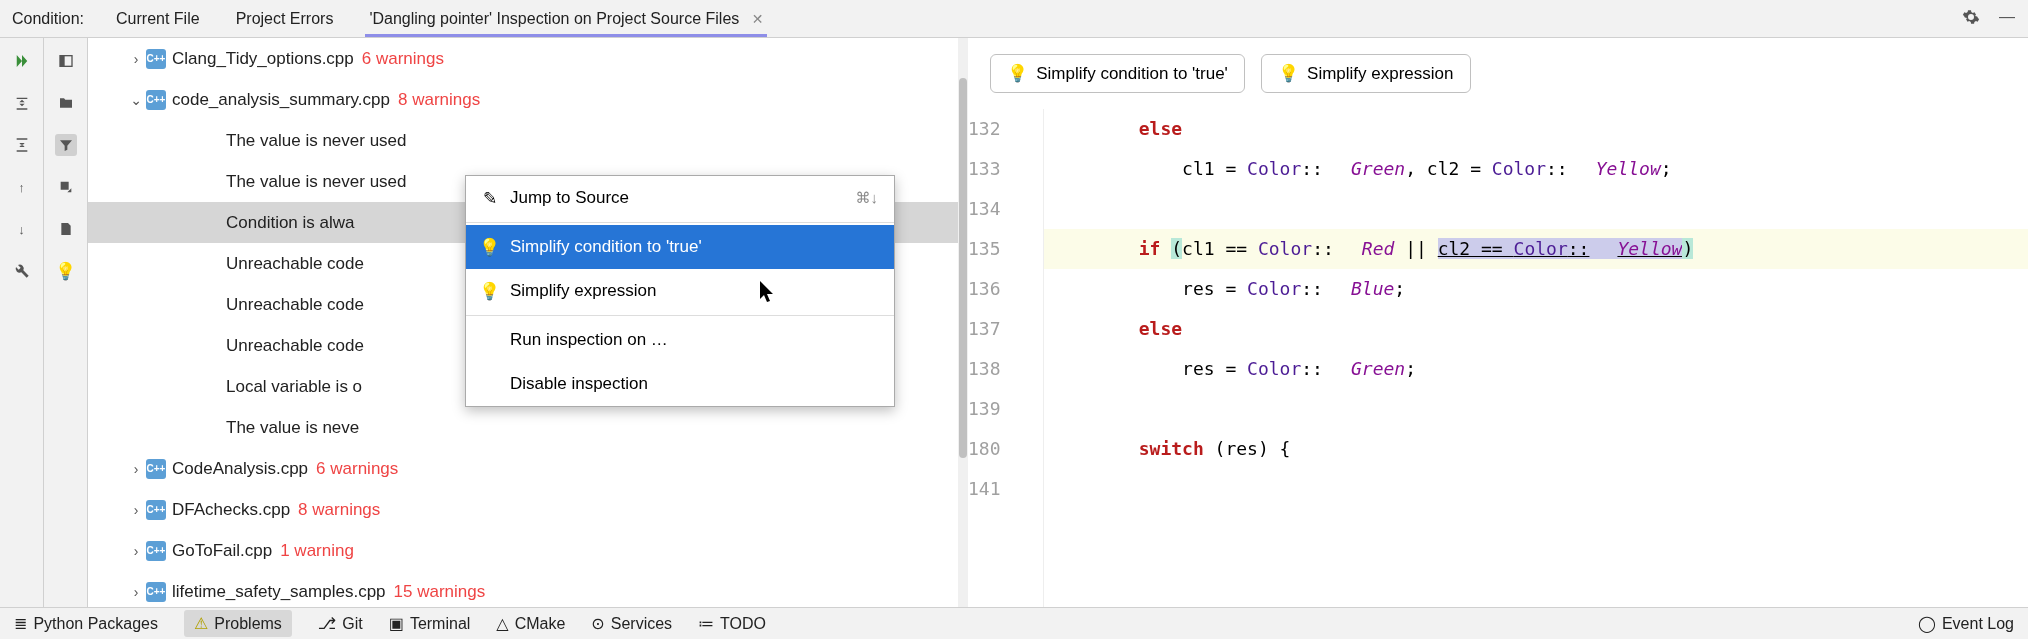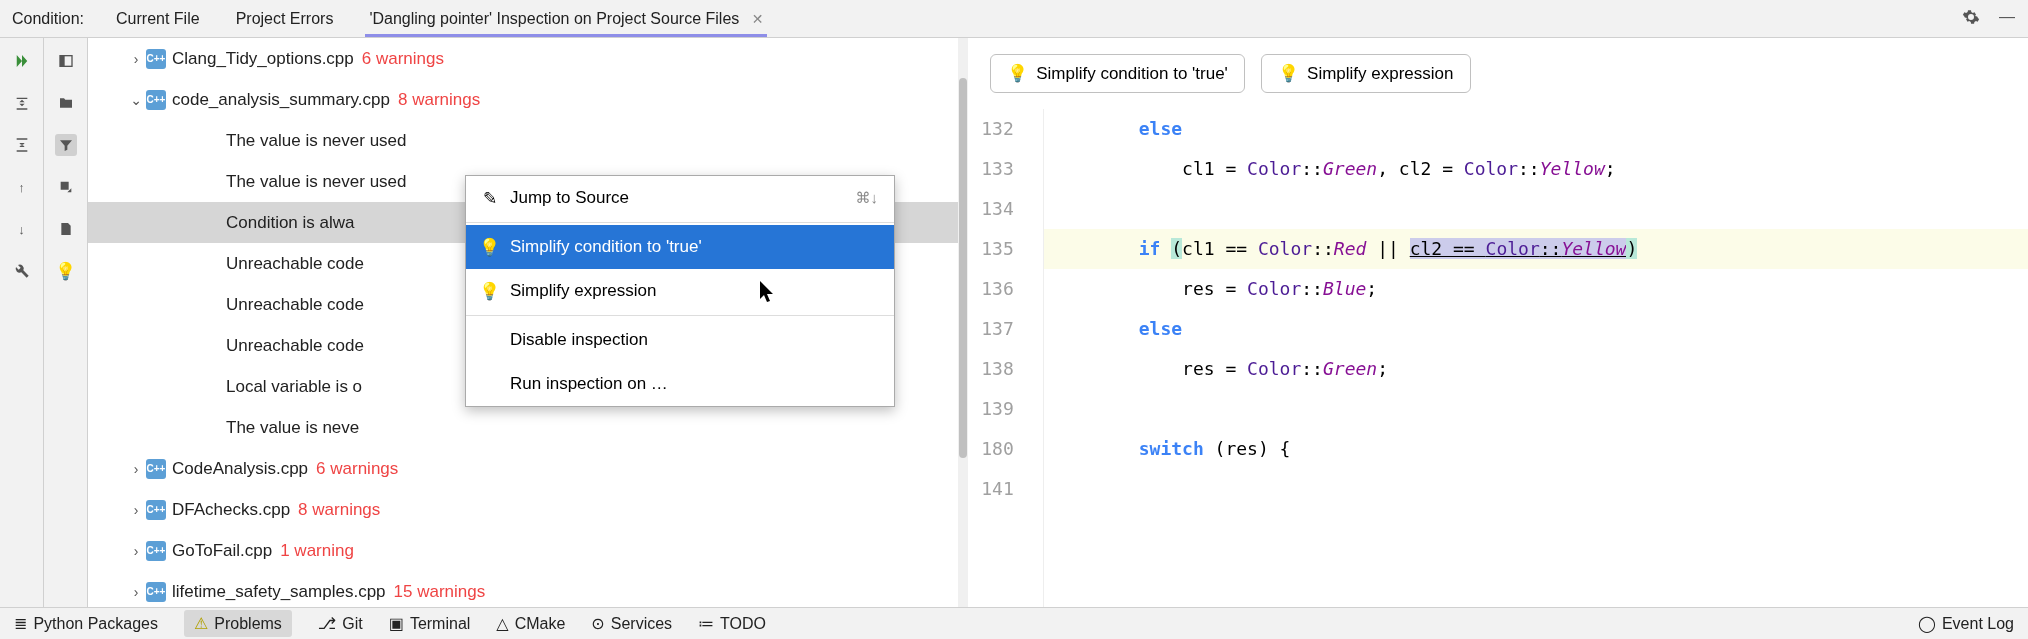--- a/index.html
+++ b/index.html
@@ -28,28 +28,28 @@
 .ctx-item { display:flex; align-items:center; height:44px; padding:0 16px 0 14px; gap:10px; }
 .ctx-item.highlight { background:#2675d6; color:#fff; }
 .ctx-sep { height:1px; background:#ddd; margin:2px 0; }
 .ctx-icon { width:20px; display:flex; justify-content:center; }
 .ctx-shortcut { margin-left:auto; color:#888; font-size:15px; }
 .editor-panel { flex:1; background:#fff; display:flex; flex-direction:column; }
 .quickfix-bar { display:flex; gap:16px; padding:16px 22px; }
 .qf-btn { display:flex; align-items:center; gap:8px; border:1px solid #c0c0c0; background:#fff; border-radius:6px; padding:8px 16px; font-size:17px; cursor:pointer; }
 .bulb { color:#f0a020; font-size:17px; }
 .code-area { display:flex; flex:1; font-family: Consolas, monospace; font-size:18px; position:relative; }
-.gutter { width:76px; text-align:center; padding-right:16px; color:#a0a0a0; border-right:1px solid #eee; background:#fff; }
+.gutter { width:76px; text-align:left; padding-right:16px; color:#a0a0a0; border-right:1px solid #eee; background:#fff; }
 .gut-line { height:40px; line-height:40px; }
 .code-lines { flex:1; }
 .code-line { height:40px; line-height:40px; padding-left:8px; white-space:pre; }
 .code-line.hl { background:#fcfce8; }
-.kw { color:#3b82f6; font-weight:bold; }
+.kw { color:#b91c1c; font-weight:bold; }
 .ns { color:#4c1d95; }
-.val { color:#871094; font-style:italic; }
+.val { color:#871094; font-style:italic;margin-left:28px; }
 .paren-hl { background:#b8e8d8; }
 .cond-hl { background:#cccceb;text-decoration:underline; }
 .hscroll { height:14px; background:#f0f0f0; margin:4px 12px 0 76px; border-radius:7px; position:relative; }
 .hscroll-thumb { position:absolute; left:0; top:1px; height:12px; width:560px; background:#c0c0c0; border-radius:6px; }
 .status-bar { position:absolute; bottom:0; left:0; right:0; height:32px; background:#f2f2f2; border-top:1px solid #d0d0d0; display:flex; align-items:center; padding:0 14px; gap:26px; font-size:16px; color:#222; }
 .sb-item { display:flex; align-items:center; gap:6px; cursor:pointer; }
 .sb-item.active { background:#d8d8d8; padding:4px 10px; border-radius:3px; }
 .sb-right { margin-left:auto; }
 .cursor-ptr { position:absolute; left:760px; top:281px; z-index:100; font-size:20px; }
 </style>
@@ -249,25 +249,25 @@
     <span class="ctx-icon bulb">💡</span>
     <span>Simplify condition to 'true'</span>
   </div>
   <div class="ctx-item">
     <span class="ctx-icon bulb">💡</span>
     <span>Simplify expression</span>
   </div>
   <div class="ctx-sep"></div>
   <div class="ctx-item">
     <span class="ctx-icon"></span>
-    <span>Disable inspection</span>
+    <span>Run inspection on …</span>
   </div>
   <div class="ctx-item">
     <span class="ctx-icon"></span>
-    <span>Run inspection on …</span>
+    <span>Disable inspection</span>
   </div>
 </div>
 
 <div class="cursor-ptr">
   <svg width="18" height="24" viewBox="0 0 18 24">
       <path fill="#000" d="M0 0l0 18 4-4 3 7 3-1-3-7 6 0z"></path>
     </svg>
 </div>
 
 <div class="status-bar">

